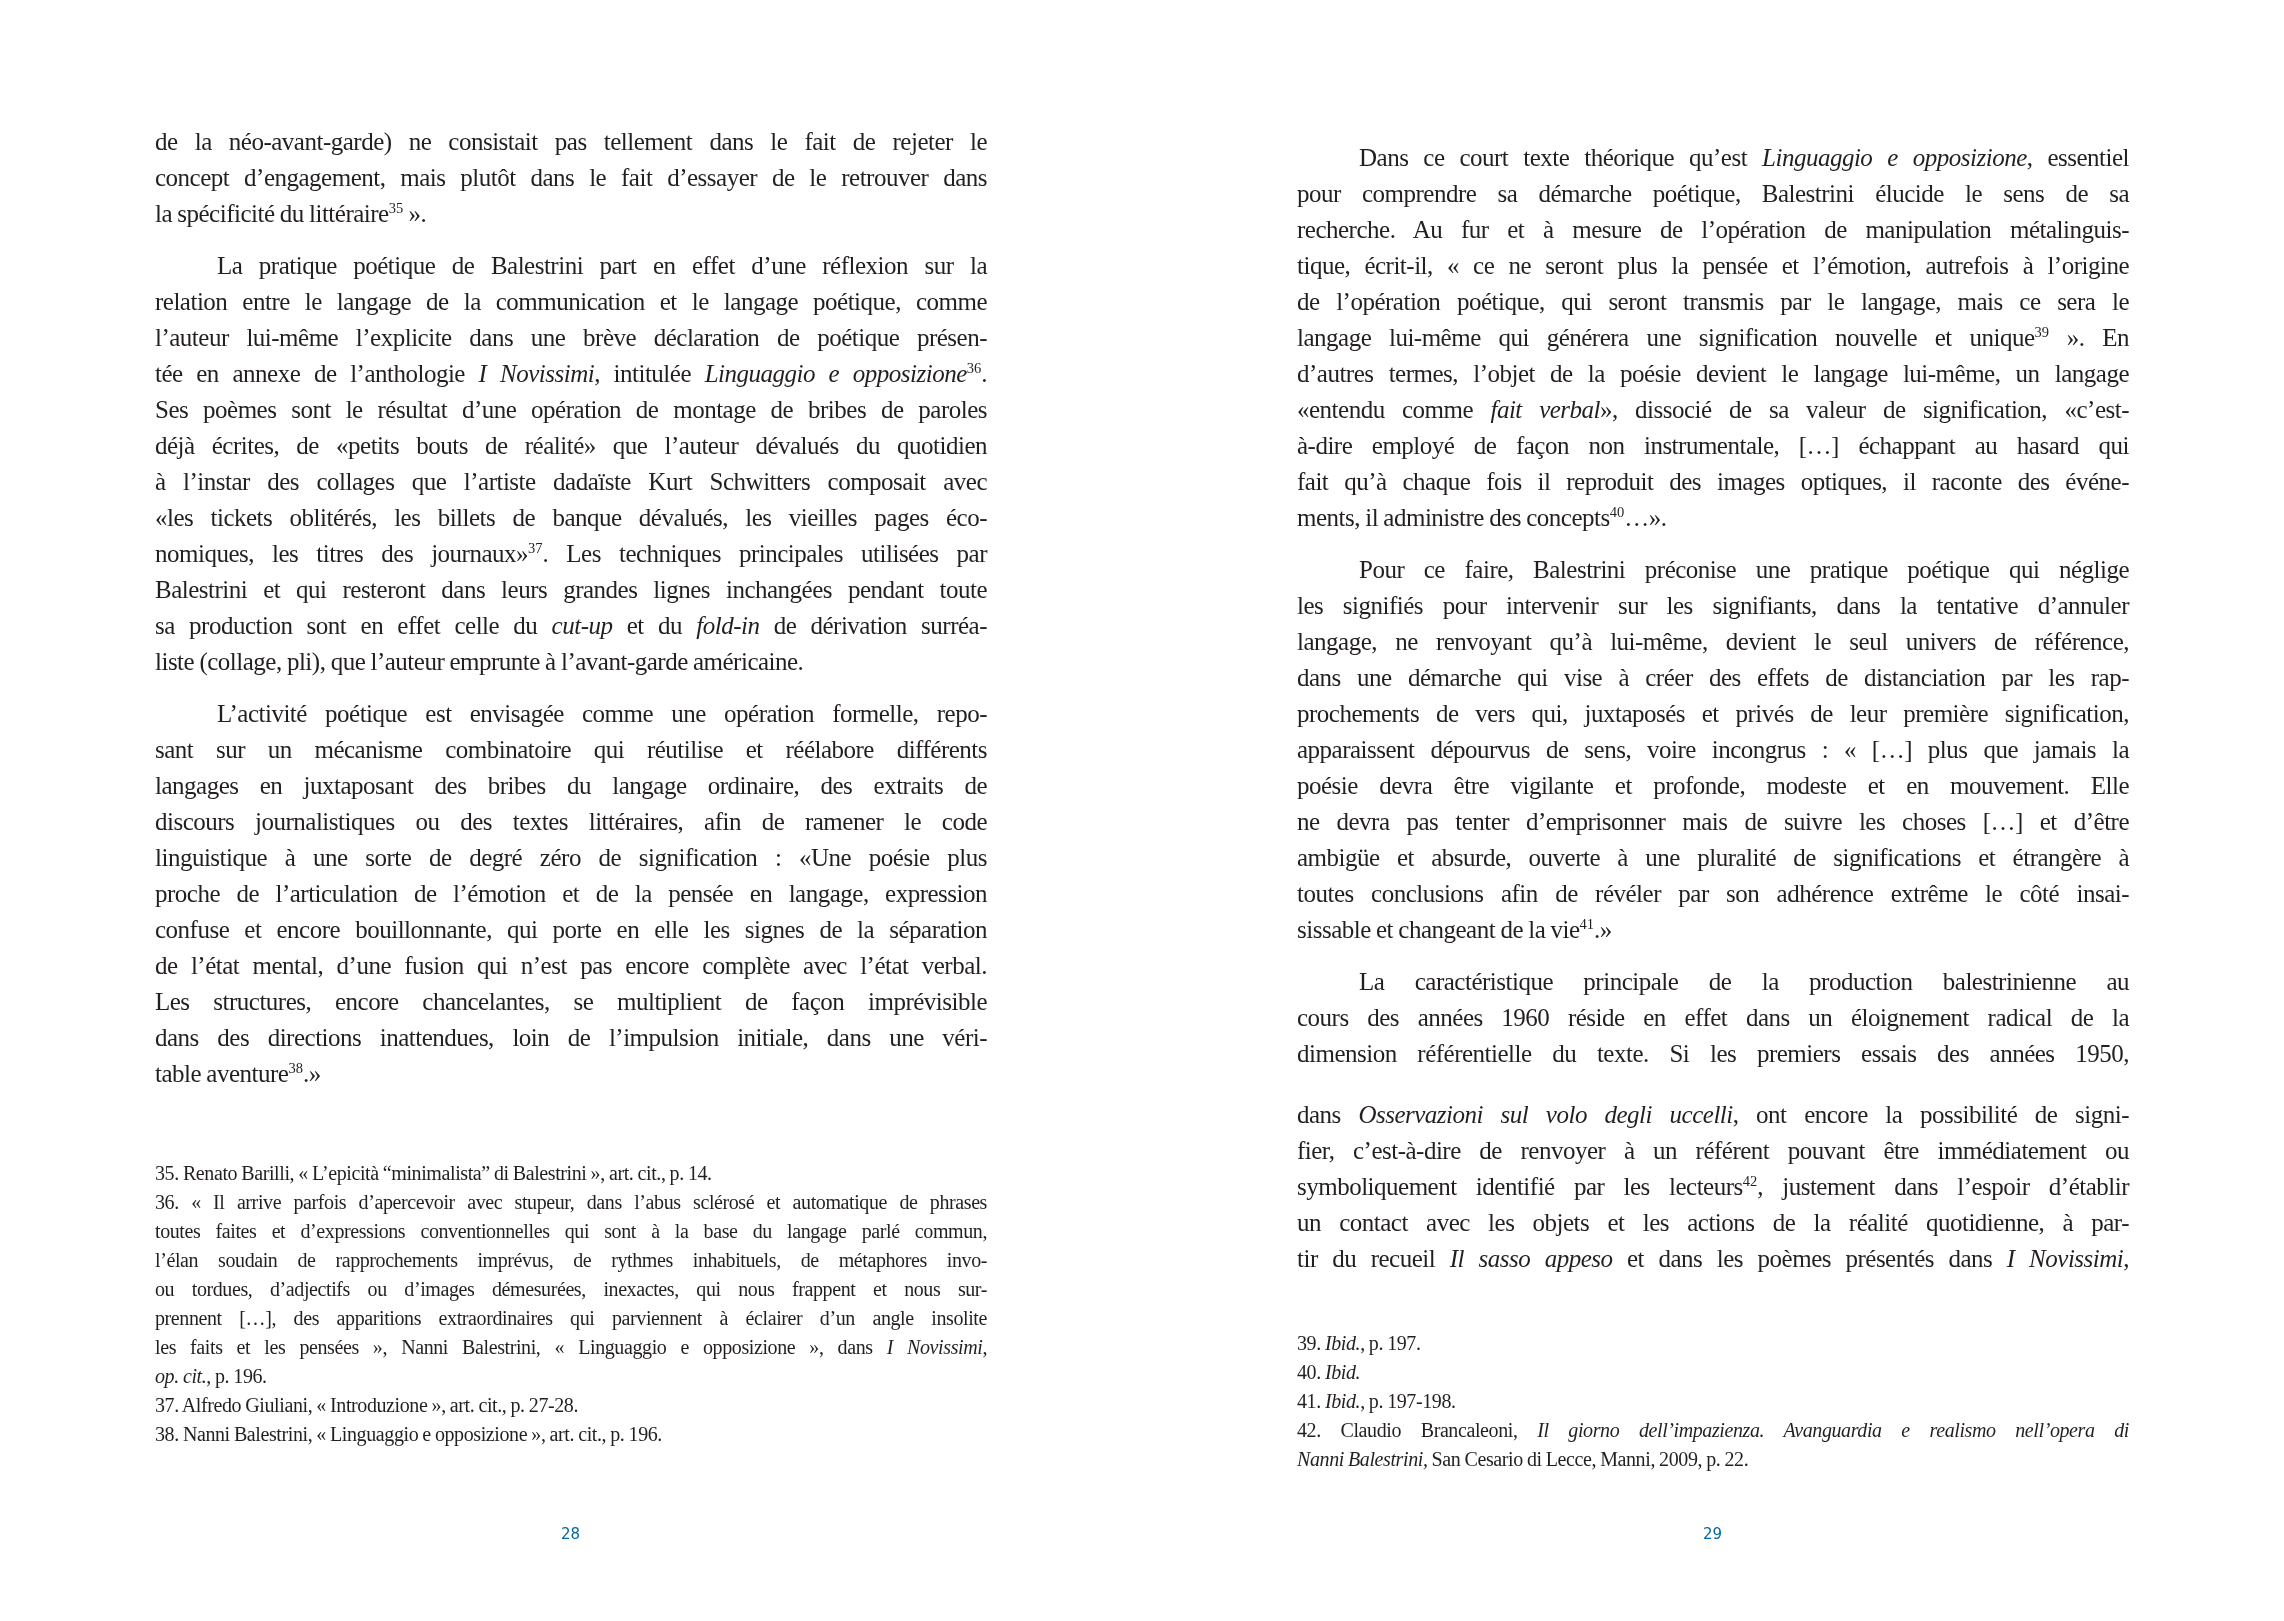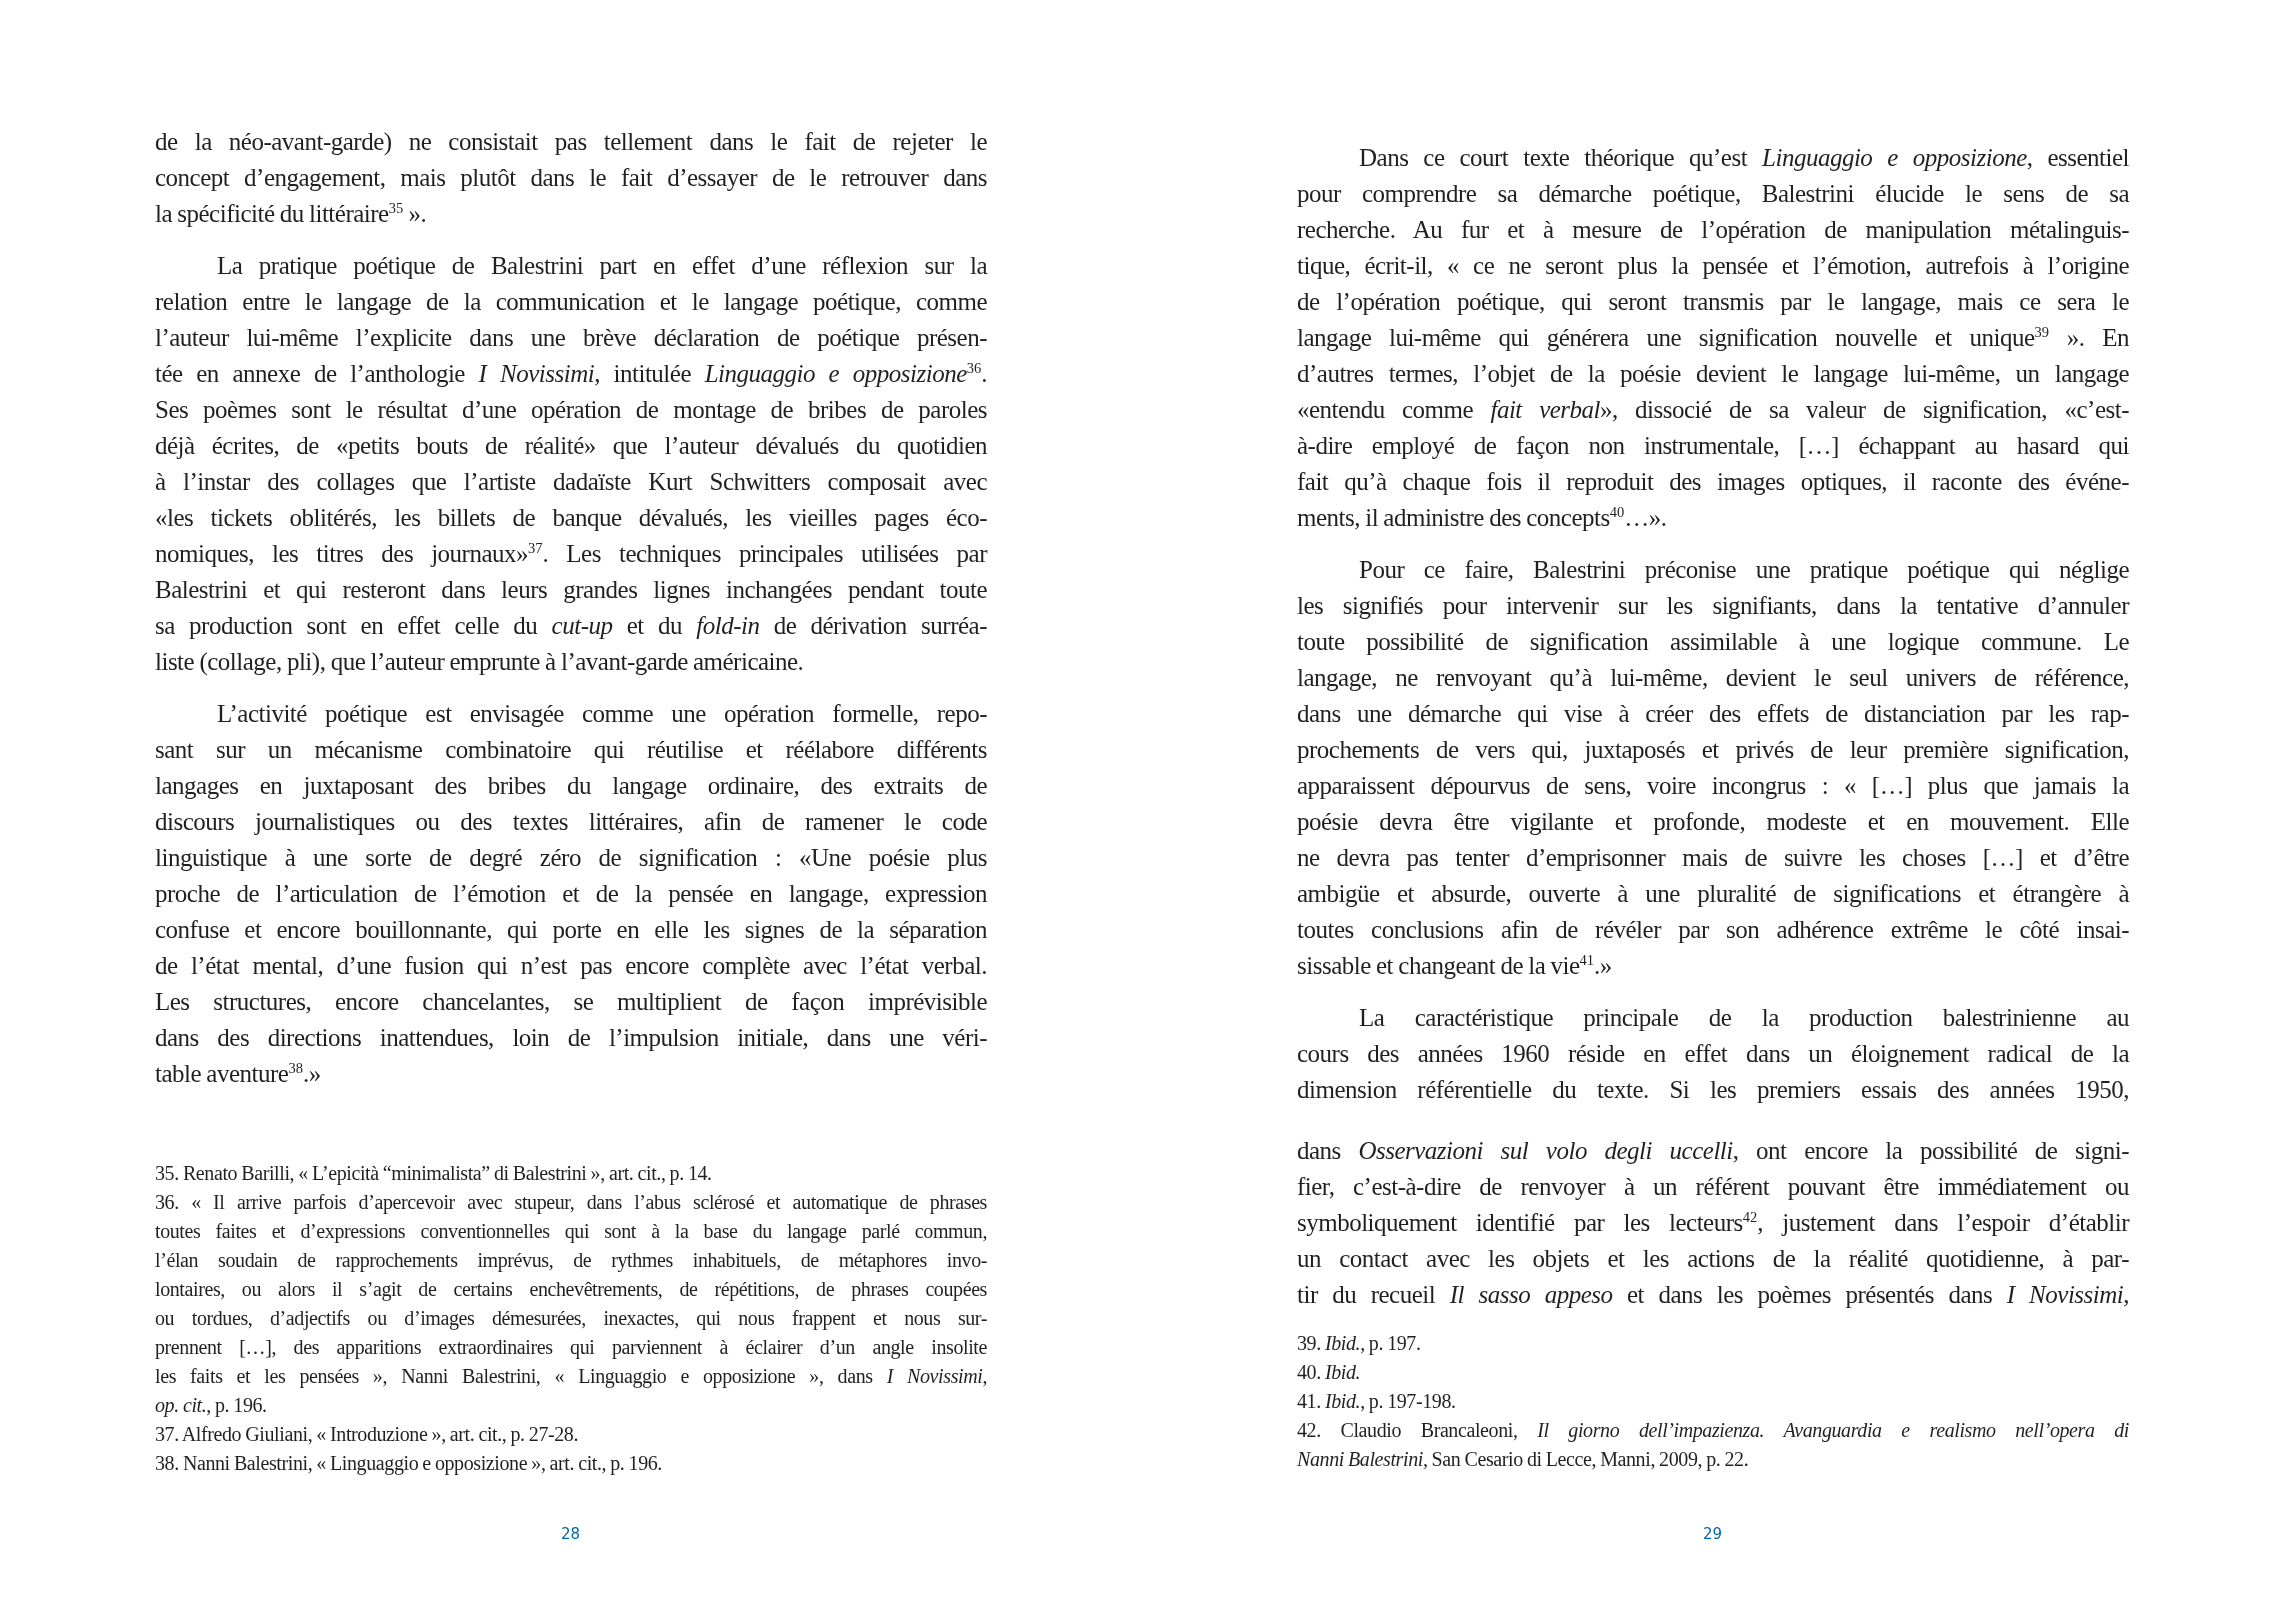--- a/index.html
+++ b/index.html
@@ -66,21 +66,20 @@
       <span class="line"><span>de l’état mental, d’une fusion qui n’est pas encore complète avec l’état verbal.</span></span>
       <span class="line"><span>Les structures, encore chancelantes, se multiplient de façon imprévisible</span></span>
       <span class="line"><span>dans des directions inattendues, loin de l’impulsion initiale, dans une véri-</span></span>
       <span class="line last"><span>table aventure</span><sup>38</sup><span>.»</span></span>
     </div>
   <div class="col footnotes">
       <span class="line last"><span>35. Renato Barilli, « L’epicità “minimalista” di Balestrini », art. cit., p. 14.</span></span>
       <span class="line"><span>36. « Il arrive parfois d’apercevoir avec stupeur, dans l’abus sclérosé et automatique de phrases</span></span>
       <span class="line"><span>toutes faites et d’expressions conventionnelles qui sont à la base du langage parlé commun,</span></span>
       <span class="line"><span>l’élan soudain de rapprochements imprévus, de rythmes inhabituels, de métaphores invo-</span></span>
-      <span class="line"><span>lontaires, ou alors il s’agit de certains enchevêtrements, de répétitions, de phrases coupées</span></span>
       <span class="line"><span>ou tordues, d’adjectifs ou d’images démesurées, inexactes, qui nous frappent et nous sur-</span></span>
       <span class="line"><span>prennent […], des apparitions extraordinaires qui parviennent à éclairer d’un angle insolite</span></span>
       <span class="line"><span>les faits et les pensées », Nanni Balestrini, « Linguaggio e opposizione », dans </span><i>I Novissimi</i><span>,</span></span>
       <span class="line last"><i>op. cit.</i><span>, p. 196.</span></span>
       <span class="line last"><span>37. Alfredo Giuliani, « Introduzione », art. cit., p. 27-28.</span></span>
       <span class="line last"><span>38. Nanni Balestrini, « Linguaggio e opposizione », art. cit., p. 196.</span></span>
     </div>
   <div class="folio">28</div>
 </div>
 
@@ -92,21 +91,20 @@
       <span class="line"><span>tique, écrit-il, « ce ne seront plus la pensée et l’émotion, autrefois à l’origine</span></span>
       <span class="line"><span>de l’opération poétique, qui seront transmis par le langage, mais ce sera le</span></span>
       <span class="line" style="font-size: 25px;"><span>langage lui-même qui générera une signification nouvelle et unique</span><sup>39</sup><span> ». En</span></span>
       <span class="line"><span>d’autres termes, l’objet de la poésie devient le langage lui-même, un langage</span></span>
       <span class="line"><span>«entendu comme </span><i>fait verbal</i><span>», dissocié de sa valeur de signification, «c’est-</span></span>
       <span class="line"><span>à-dire employé de façon non instrumentale, […] échappant au hasard qui</span></span>
       <span class="line"><span>fait qu’à chaque fois il reproduit des images optiques, il raconte des événe-</span></span>
       <span class="line last"><span>ments, il administre des concepts</span><sup>40</sup><span>…».</span></span>
       <span class="line indent"><span>Pour ce faire, Balestrini préconise une pratique poétique qui néglige</span></span>
       <span class="line"><span>les signifiés pour intervenir sur les signifiants, dans la tentative d’annuler</span></span>
-      <span class="line"><span>toute possibilité de signification assimilable à une logique commune. Le</span></span>
       <span class="line"><span>langage, ne renvoyant qu’à lui-même, devient le seul univers de référence,</span></span>
       <span class="line"><span>dans une démarche qui vise à créer des effets de distanciation par les rap-</span></span>
       <span class="line"><span>prochements de vers qui, juxtaposés et privés de leur première signification,</span></span>
       <span class="line"><span>apparaissent dépourvus de sens, voire incongrus : « […] plus que jamais la</span></span>
       <span class="line"><span>poésie devra être vigilante et profonde, modeste et en mouvement. Elle</span></span>
       <span class="line"><span>ne devra pas tenter d’emprisonner mais de suivre les choses […] et d’être</span></span>
       <span class="line"><span>ambigüe et absurde, ouverte à une pluralité de significations et étrangère à</span></span>
       <span class="line"><span>toutes conclusions afin de révéler par son adhérence extrême le côté insai-</span></span>
       <span class="line last"><span>sissable et changeant de la vie</span><sup>41</sup><span>.»</span></span>
       <span class="line indent"><span>La caractéristique principale de la production balestrinienne au</span></span>

